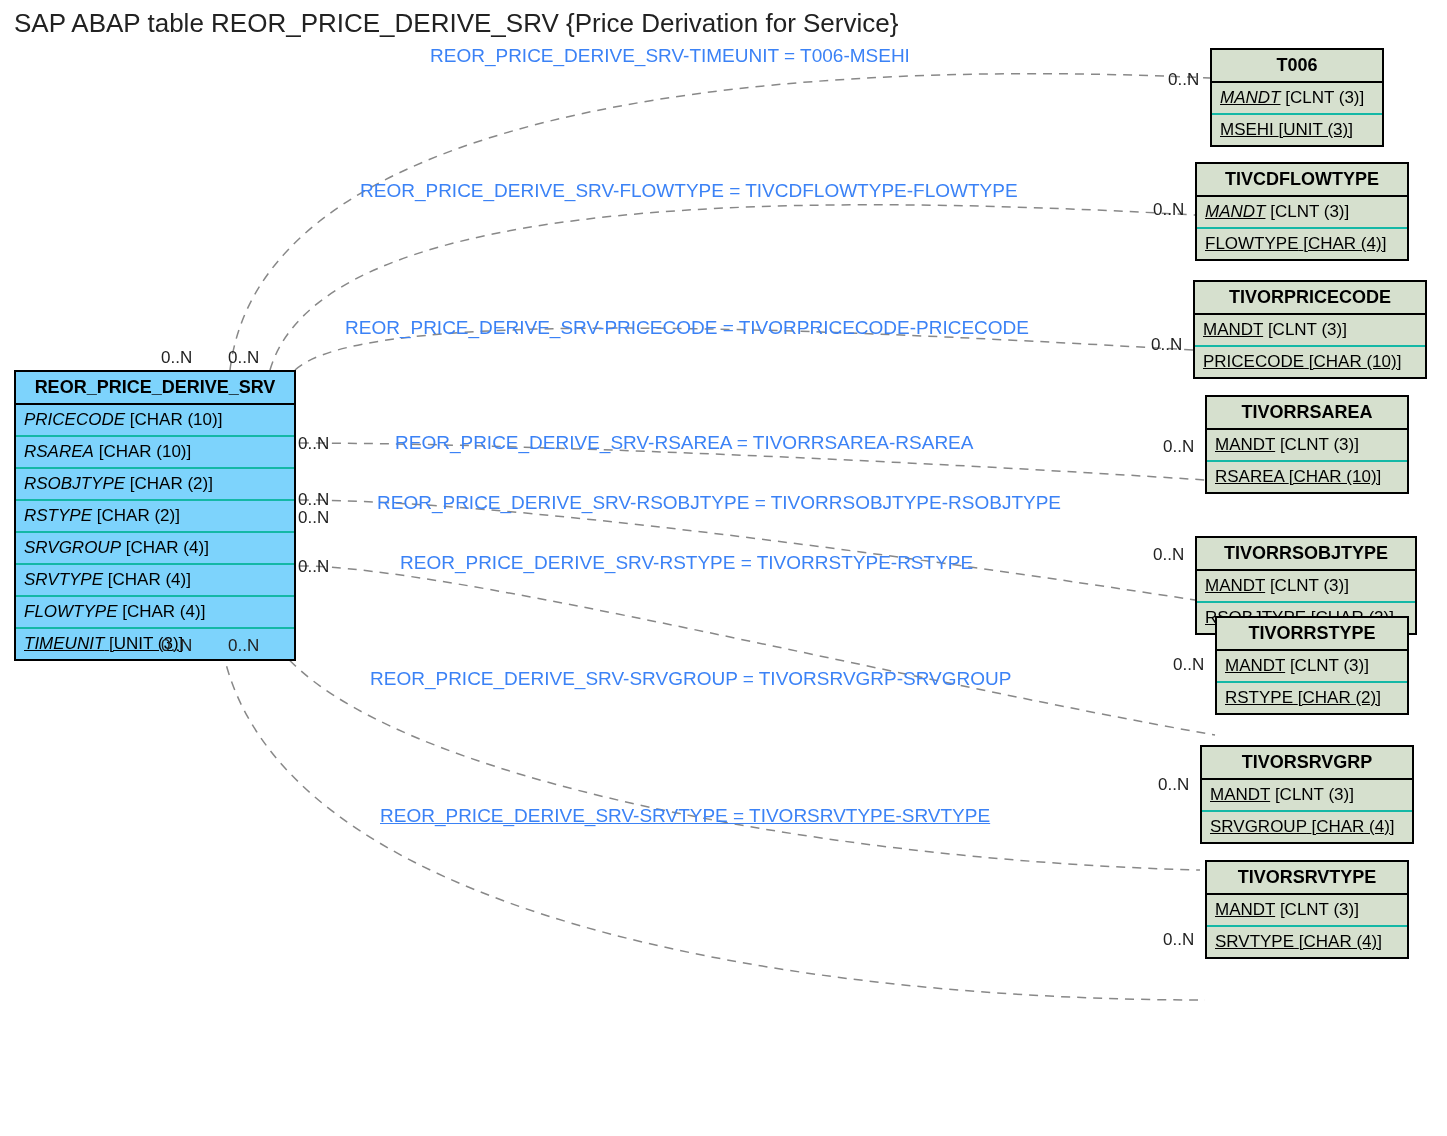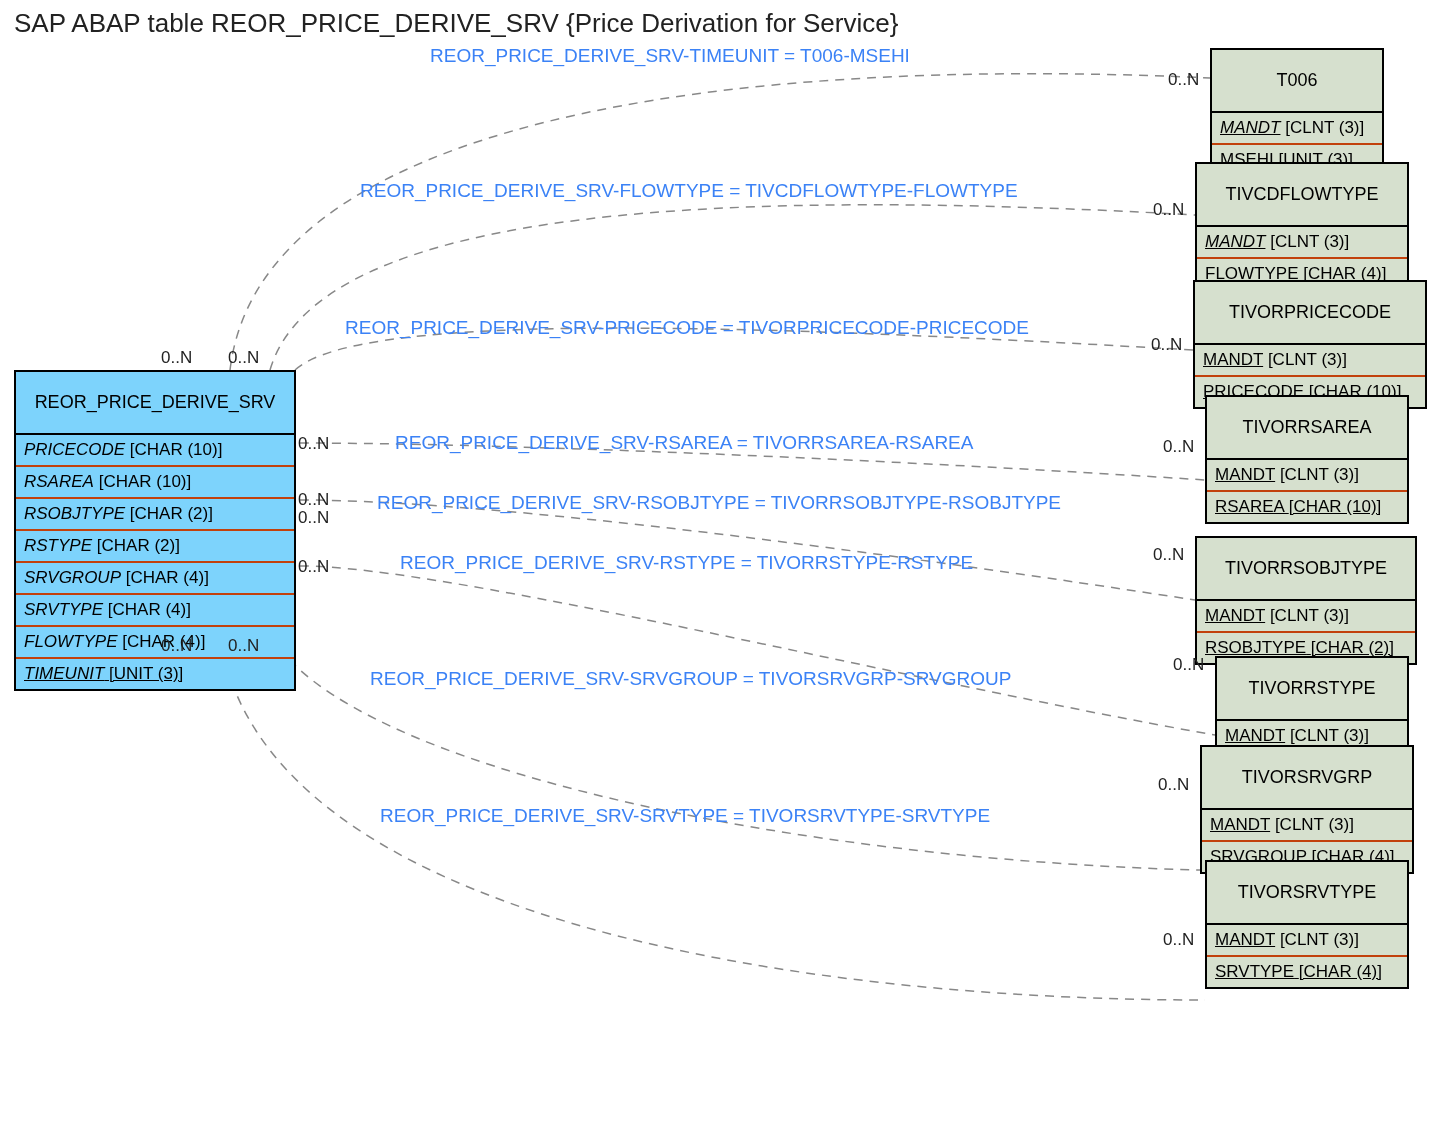--- a/index.html
+++ b/index.html
@@ -21,30 +21,30 @@
   }
   .entity {
     position: absolute;
     border: 2px solid #000;
     background: #d6e0ce;
   }
   .entity.main {
     background: #7dd3fc;
   }
   .entity .hdr {
-    font-weight: normal;
+    font-weight: bold;
     text-align: center;
-    padding: 20px 8px;
+    padding: 5px 8px;
     border-bottom: 2px solid #000;
     font-size: 18px;
     white-space: nowrap;
   }
   .entity .row {
     padding: 5px 8px;
-    border-bottom: 2px solid #c2410c;
+    border-bottom: 2px solid #14b8a6;
     font-size: 17px;
     white-space: nowrap;
   }
   .entity .row:last-child { border-bottom: none; text-decoration: underline; }
   .fld { font-style: italic; }
   .key { text-decoration: underline; }
   .typ { font-style: normal; }
   .rel-label {
     position: absolute;
     font-size: 19px;
@@ -115,21 +115,21 @@
 <div class="card" style="left:161px; top:636px;">0..N</div>
 <div class="card" style="left:228px; top:636px;">0..N</div>
 
 <div class="rel-label" style="left:430px; top:45px;">REOR_PRICE_DERIVE_SRV-TIMEUNIT = T006-MSEHI</div>
 <div class="rel-label" style="left:360px; top:180px;">REOR_PRICE_DERIVE_SRV-FLOWTYPE = TIVCDFLOWTYPE-FLOWTYPE</div>
 <div class="rel-label" style="left:345px; top:317px;">REOR_PRICE_DERIVE_SRV-PRICECODE = TIVORPRICECODE-PRICECODE</div>
 <div class="rel-label" style="left:395px; top:432px;">REOR_PRICE_DERIVE_SRV-RSAREA = TIVORRSAREA-RSAREA</div>
 <div class="rel-label" style="left:345px; top:492px;margin-left:32px;">REOR_PRICE_DERIVE_SRV-RSOBJTYPE = TIVORRSOBJTYPE-RSOBJTYPE</div>
 <div class="rel-label" style="left:400px; top:552px;">REOR_PRICE_DERIVE_SRV-RSTYPE = TIVORRSTYPE-RSTYPE</div>
 <div class="rel-label" style="left:370px; top:668px;">REOR_PRICE_DERIVE_SRV-SRVGROUP = TIVORSRVGRP-SRVGROUP</div>
-<div class="rel-label" style="left:380px; top:805px;">REOR_PRICE_DERIVE_SRV-SRVTYPE = TIVORSRVTYPE-SRVTYPE</div>
+<div class="rel-label" style="left:380px; top:805px;text-decoration:underline;">REOR_PRICE_DERIVE_SRV-SRVTYPE = TIVORSRVTYPE-SRVTYPE</div>
 
 <div class="entity" style="left:1210px; top:48px; width:170px;">
   <div class="hdr">T006</div>
   <div class="row"><span class="fld key">MANDT</span> <span class="typ">[CLNT (3)]</span></div>
   <div class="row"><span class="key">MSEHI</span> <span class="typ">[UNIT (3)]</span></div>
 </div>
 <div class="card" style="left:1168px; top:70px;">0..N</div>
 
 <div class="entity" style="left:1195px; top:162px; width:210px;">
   <div class="hdr">TIVCDFLOWTYPE</div>
@@ -152,21 +152,21 @@
 </div>
 <div class="card" style="left:1163px; top:437px;">0..N</div>
 
 <div class="entity" style="left:1195px; top:536px; width:218px;">
   <div class="hdr">TIVORRSOBJTYPE</div>
   <div class="row"><span class="key">MANDT</span> <span class="typ">[CLNT (3)]</span></div>
   <div class="row"><span class="key">RSOBJTYPE</span> <span class="typ">[CHAR (2)]</span></div>
 </div>
 <div class="card" style="left:1153px; top:545px;">0..N</div>
 
-<div class="entity" style="left:1215px; top:656px; width:190px;">
+<div class="entity" style="left:1215px; top:616px; width:190px;">
   <div class="hdr">TIVORRSTYPE</div>
   <div class="row"><span class="key">MANDT</span> <span class="typ">[CLNT (3)]</span></div>
   <div class="row"><span class="key">RSTYPE</span> <span class="typ">[CHAR (2)]</span></div>
 </div>
 <div class="card" style="left:1173px; top:655px;">0..N</div>
 
 <div class="entity" style="left:1200px; top:745px; width:210px;">
   <div class="hdr">TIVORSRVGRP</div>
   <div class="row"><span class="key">MANDT</span> <span class="typ">[CLNT (3)]</span></div>
   <div class="row"><span class="key">SRVGROUP</span> <span class="typ">[CHAR (4)]</span></div>

